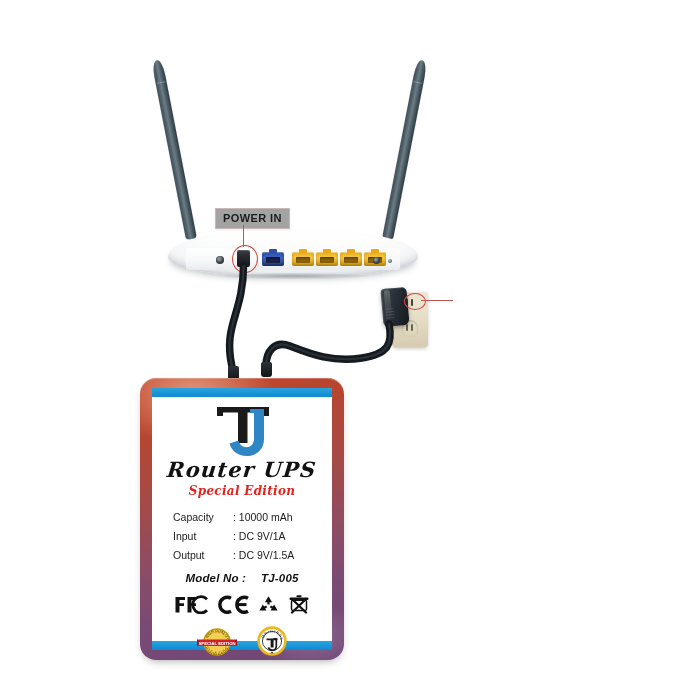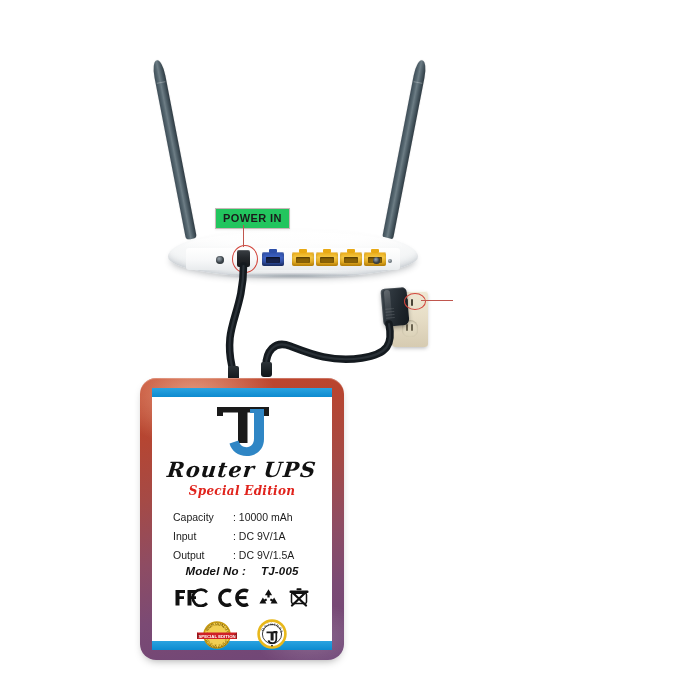--- a/index.html
+++ b/index.html
@@ -63,21 +63,21 @@
   .rbtn{position:absolute;border-radius:50%;
     background:radial-gradient(50% 50% at 38% 32%, #9aa4ac 0%, #6d777f 55%, #3f484e 100%);
     box-shadow:inset 0 0 2px rgba(0,0,0,.5);}
   #btn-reset{left:216px;top:256px;width:8px;height:8px;}
   #btn-wps{left:373px;top:257px;width:7px;height:7px;}
   #led-dot{position:absolute;left:388px;top:259px;width:4px;height:4px;border-radius:50%;
     background:radial-gradient(50% 50% at 40% 35%,#b9c1c7,#6a747b);}
 
   
   .callout{
-    position:absolute;background:#22c55e;border:1px solid #c9b8b8;
+    position:absolute;background:#a3a3a3;border:1px solid #c9b8b8;
     font-size:11px;font-weight:bold;color:#1b1b1b;letter-spacing:.4px;
     padding:3px 7px 4px 7px;white-space:nowrap;
     box-shadow:0 1px 2px rgba(0,0,0,.08);
   }
   .leader{position:absolute;background:#c0564e;}
 
   
   #outlet-plate{
     position:absolute;left:392px;top:291px;width:36px;height:56px;border-radius:3px;
     background:linear-gradient(180deg,#efe8d4 0%,#e6ddc6 48%,#d6cbb1 100%);
@@ -147,21 +147,21 @@
   #brand-edition{
     text-align:center;font-family:"DejaVu Serif",serif;font-style:italic;font-weight:bold;
     font-size:12px;color:#e0231c;margin-top:2px;letter-spacing:.3px;
   }
   #spec-table{margin:8px auto 0 auto;width:142px;font-size:10.5px;color:#1b1b1b;}
   #spec-table tr td{padding:2.5px 0;vertical-align:top;}
   #spec-table td.k{width:58px;}
   #spec-table td.v{white-space:nowrap;}
   #model-row{
     text-align:center;font-size:11.5px;font-weight:bold;font-style:italic;
-    color:#111;letter-spacing:.2px;
+    color:#111;margin-top:7px;letter-spacing:.2px;
   }
   #cert-row{
     display:flex;justify-content:center;align-items:center;gap:9px;margin-top:10px;
   }
   #badge-row{display:flex;justify-content:center;align-items:center;gap:16px;margin-top:7px;}
   .badge{position:relative;width:44px;height:30px;}
   .seal{position:relative;width:34px;height:34px;}
 </style>
 </head>
 <body>

